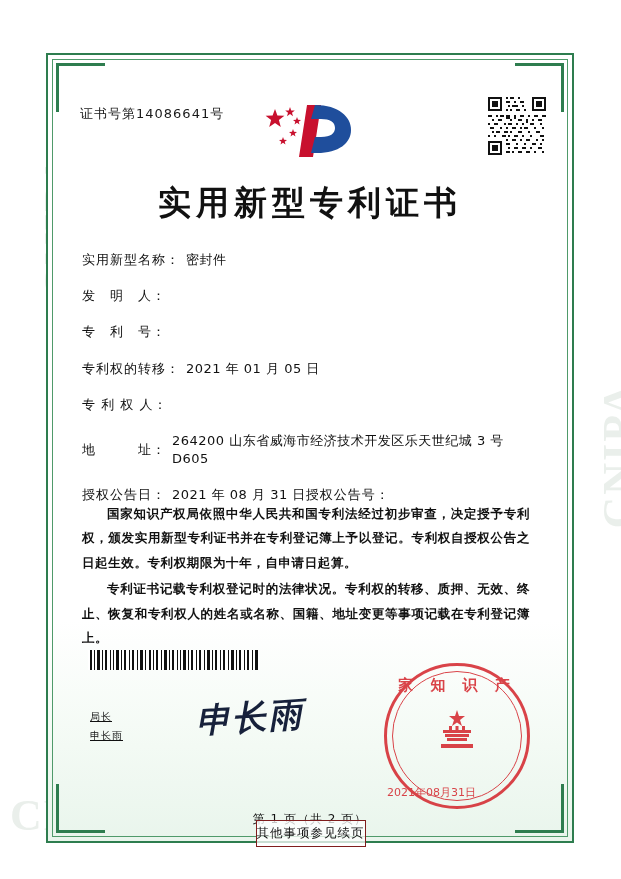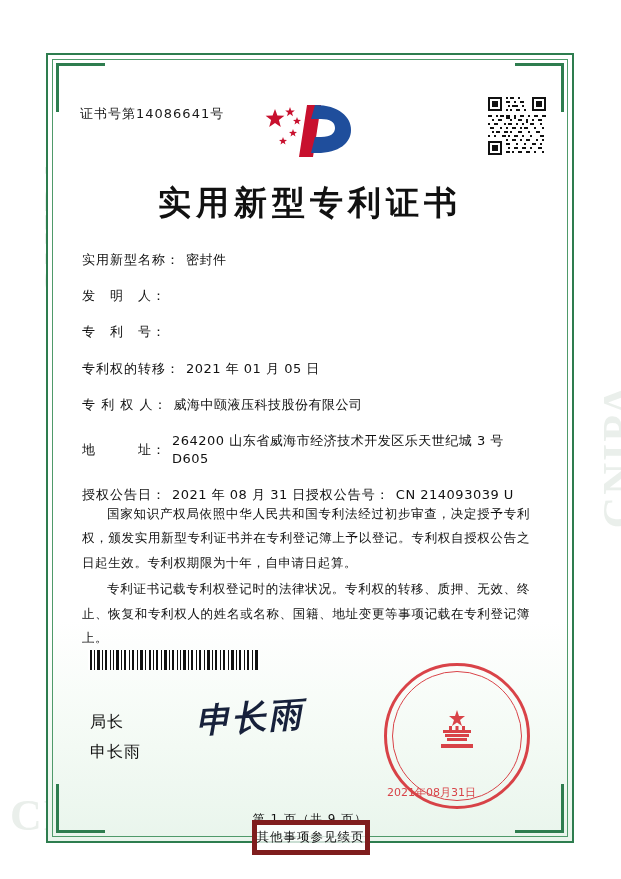--- a/index.html
+++ b/index.html
@@ -149,40 +149,42 @@
     top: 447px;
     font-size: 12.5px;
     line-height: 1.95;
     color: #111;
     text-align: justify;
     letter-spacing: 0.6px;
   }
   .para {
     text-indent: 2em;
     margin: 0 12px 2px 0;
+    font-weight: bold;
   }
 
   
   .barcode {
     position: absolute;
     left: 40px;
     top: 595px;
     width: 172px;
     height: 20px;
   }
 
   
   .sign-label {
     position: absolute;
     left: 42px;
     top: 652px;
-    font-size: 16px;
+    font-size: 10px;
     line-height: 1.9;
     color: #111;
     letter-spacing: 1px;
+    text-decoration: underline;
   }
   .sign-script {
     position: absolute;
     left: 148px;
     top: 640px;
     font-family: "Liberation Serif", serif;
     font-style: italic;
     font-weight: bold;
     font-size: 34px;
     color: #17213b;
@@ -248,21 +250,21 @@
     letter-spacing: 1px;
   }
   .footer-note {
     position: absolute;
     left: 50%;
     top: 820px;
     transform: translateX(-50%);
     padding: 4px 0;
     font-size: 12.5px;
     color: #111;
-    border: 5px solid #7f1d1d;
+    border: 1px solid #7f1d1d;
     background: rgba(255,255,255,0.75);
     letter-spacing: 1px;
   }
 </style>
 </head>
 <body>
 
 <div class="page">
 
   <div class="watermark wm1">CNIPA</div>
@@ -404,31 +406,29 @@
       </div>
       <div class="field-row">
         <span class="field-label">专　利　号：</span>
       </div>
       <div class="field-row">
         <span class="field-label">专利权的转移：</span>
         <span class="field-value">2021 年 01 月 05 日</span>
       </div>
       <div class="field-row">
         <span class="field-label">专 利 权 人：</span>
-        <span class="field-value">威海中颐液压科技股份有限公司</span>
       </div>
       <div class="field-row">
         <span class="field-label">地　　　址：</span>
         <span class="field-value">264200  山东省威海市经济技术开发区乐天世纪城 3 号 D605</span>
       </div>
       <div class="field-row">
         <span class="field-label">授权公告日：</span>
         <span class="field-value">2021 年 08 月 31 日</span>
         <span class="field-extra-label">授权公告号：</span>
-        <span class="field-value">CN 214093039 U</span>
       </div>
     </div>
 
     <div class="paras">
       <p class="para">国家知识产权局依照中华人民共和国专利法经过初步审查，决定授予专利权，颁发实用新型专利证书并在专利登记簿上予以登记。专利权自授权公告之日起生效。专利权期限为十年，自申请日起算。</p>
       <p class="para">专利证书记载专利权登记时的法律状况。专利权的转移、质押、无效、终止、恢复和专利权人的姓名或名称、国籍、地址变更等事项记载在专利登记簿上。</p>
     </div>
 
     <div class="barcode">
       <svg width="172" height="20" viewBox="0 0 172 20" shape-rendering="crispEdges">
@@ -482,34 +482,35 @@
     </div>
 
     <div class="sign-label">
       <div>局长</div>
       <div>申长雨</div>
     </div>
     <div class="sign-script">申长雨</div>
 
     <div class="seal">
       <div class="ring"></div>
+      <div class="seal-text-top">家 知 识 产</div>
       <div class="seal-emblem">
         <svg width="52" height="52" viewBox="0 0 52 52">
           <g fill="#d4232a">
             <polygon points="26,4 28,10 34,10 29,14 31,20 26,16.5 21,20 23,14 18,10 24,10"></polygon>
             <rect x="12" y="24" width="28" height="3"></rect>
             <rect x="14" y="28" width="24" height="3"></rect>
             <rect x="16" y="32" width="20" height="3"></rect>
             <rect x="10" y="38" width="32" height="4"></rect>
             <rect x="18" y="20" width="3" height="5"></rect>
             <rect x="24.5" y="20" width="3" height="5"></rect>
             <rect x="31" y="20" width="3" height="5"></rect>
           </g>
         </svg>
       </div>
       <div class="seal-date">2021年08月31日</div>
     </div>
 
-    <div class="page-num">第 1 页（共 9 页）</div>
+    <div class="page-num">第 1 页（共 2 页）</div>
   </div>
 
   <div class="footer-note">其他事项参见续页</div>
 </div>
 
 </body></html>

